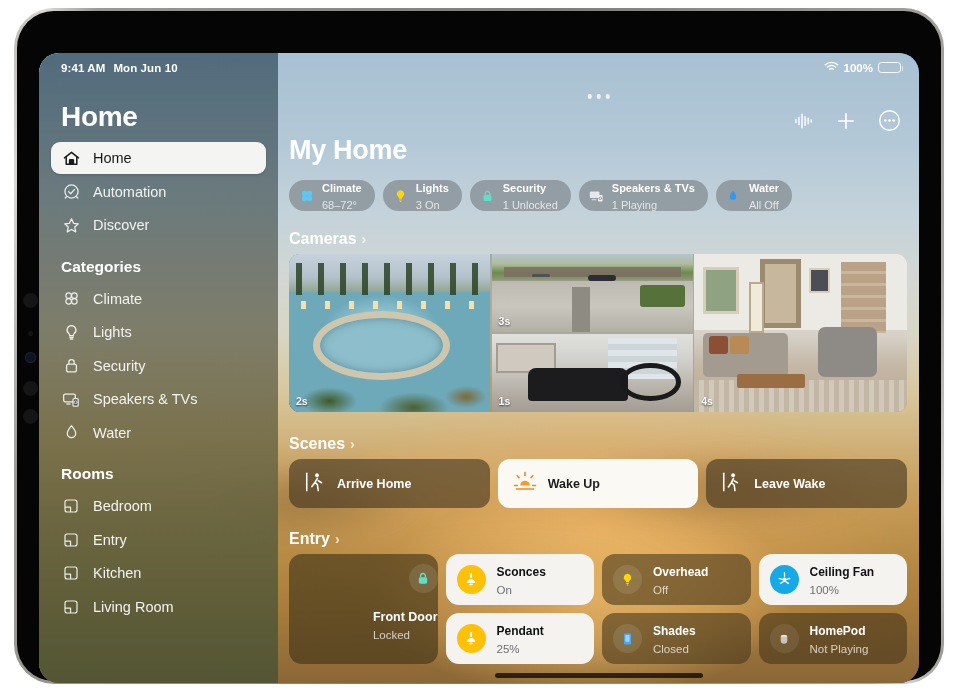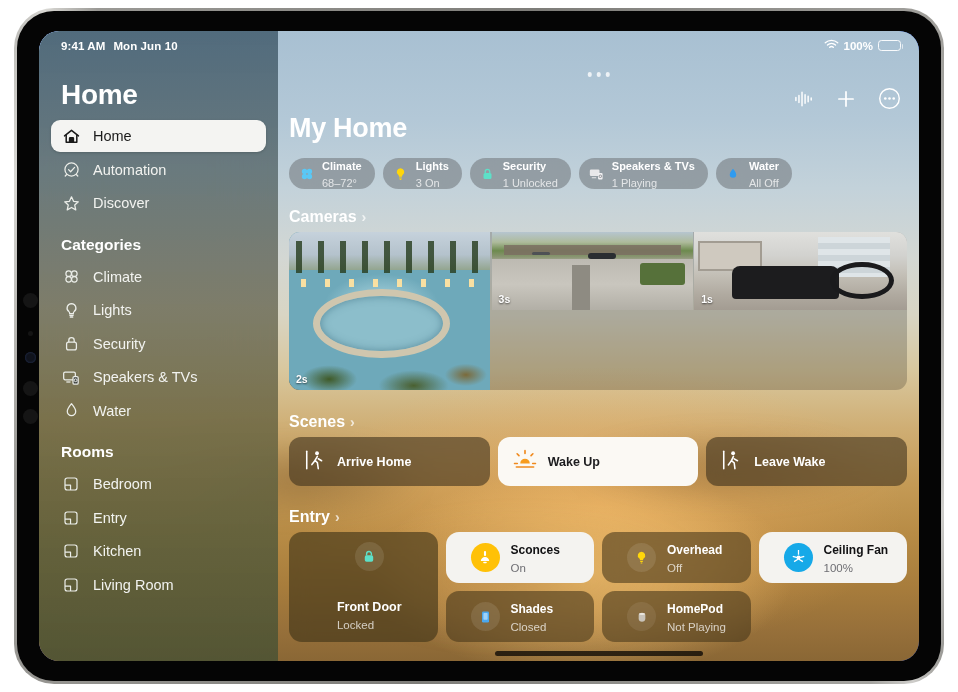--- a/index.html
+++ b/index.html
@@ -26,20 +26,21 @@
     padding: 20px 22px;
     position: relative;
   }
   #screen {
     width: 100%; height: 100%;
     border-radius: 20px;
     overflow: hidden;
     position: relative;
     display: flex;
     background: #1d4ed8;
+    margin-top: 22px;
   }
   .side-dot {
     position: absolute; border-radius: 50%;
     background: #151515;
   }
   #sensor-a { left: 6px; top: 282px; width: 15px; height: 15px; }
   #sensor-b { left: 11px; top: 320px; width: 5px;  height: 5px; background:#141414; }
   #sensor-c { left: 8px;  top: 341px; width: 11px; height: 11px; background:#10131c; box-shadow: inset 0 0 2px #2b3c66; }
   #sensor-d { left: 6px;  top: 370px; width: 15px; height: 15px; }
   #sensor-e { left: 6px;  top: 398px; width: 15px; height: 15px; }
@@ -299,37 +300,37 @@
     grid-template-columns: 1fr 1fr 1fr 1fr;
     grid-template-rows: 51px 51px;
     gap: 8px;
     margin-left: 11px; margin-right: 12px;
   }
   .tile {
     border-radius: 13px;
     background: rgba(64,50,24,0.56);
     backdrop-filter: blur(10px);
     display: flex; align-items: center; gap: 11px;
-    padding-left: 25px;
+    padding-left: 11px;
     cursor: pointer;
     overflow: hidden;
   }
   .tile.on { background: #f4f3f0; }
   .tile-txt { line-height: 1.12; }
   .tile-name { font-size: 12px; font-weight: bold; color: #ffffff; white-space: nowrap; }
   .tile-state { font-size: 11.5px; color: rgba(255,255,255,0.72); white-space: nowrap; }
   .tile.on .tile-name { color: #111113; }
   .tile.on .tile-state { color: #6e6e73; }
   .tile-circ { width: 29px; height: 29px; border-radius: 50%; flex:0 0 29px; display:flex; align-items:center; justify-content:center; }
 
   #tile-frontdoor {
     grid-row: 1 / span 2;
-    flex-direction: column; align-items: center;
+    flex-direction: column; align-items: flex-end;
     justify-content: space-between;
-    padding: 10px 0 9px 12px;
+    padding: 10px 0 21px 12px;
     background: rgba(58,48,22,0.60);
   }
   #tile-frontdoor .tile-circ { background: rgba(255,255,255,0.10); }
   #tile-frontdoor .tile-name { font-size: 12.5px; }
 
   #home-indicator {
     position: absolute; bottom: 5px; left: 50%; transform: translateX(-50%);
     width: 208px; height: 5px; border-radius: 3px;
     background: rgba(0,0,0,0.72); z-index: 9;
   }
@@ -631,20 +632,37 @@
             </div>
             <div class="cam" id="cam-garage">
               <div class="art">
                 <span class="door"></span>
                   <span class="shelf"></span>
                 <span class="blob"></span>
                   <span class="wheel"></span>
               </div>
               <span class="cam-ts">1s</span>
             </div>
+            <div class="cam" id="cam-living">
+              <div class="art">
+                <span class="wall"></span>
+                  <span class="art1"></span>
+                  <span class="door"></span>
+                <span class="art2"></span>
+                  <span class="shelf"></span>
+                  <span class="lamp"></span>
+                <span class="rug"></span>
+                  <span class="sofa"></span>
+                  <span class="sofa2"></span>
+                <span class="pillow1"></span>
+                  <span class="pillow2"></span>
+                  <span class="table"></span>
+              </div>
+              <span class="cam-ts">4s</span>
+            </div>
           </div>
         </section>
 
         <section id="scenes-sec">
           <div class="sec-head">
             <span>Scenes</span>
             <span class="chev">›</span>
           </div>
           <div id="scenes-row">
             <div class="scene">
@@ -738,20 +756,33 @@
                   <path d="M13.4 11.4l5.6-1.7.5 1.6-5.6 1.7z"></path>
                   <path d="M10.6 11.4L5 9.7l-.5 1.6 5.6 1.7z"></path>
                 </svg>
               </span>
               <span class="tile-txt">
                 <span class="tile-name">Ceiling Fan</span><br>
                 <span class="tile-state">100%</span>
               </span>
             </div>
 
+            <div class="tile on">
+              <span class="tile-circ" style="background:#ffc107">
+                <svg width="18" height="19" viewBox="0 0 24 24" fill="#ffffff">
+                  <rect x="10.6" y="3.4" width="2.8" height="6.6" rx="1.2"></rect>
+                  <path d="M6.4 16.6c0-3 2.5-5.4 5.6-5.4s5.6 2.4 5.6 5.4z"></path>
+                  <rect x="9.6" y="17.6" width="4.8" height="2.2" rx="1.1"></rect>
+                </svg>
+              </span>
+              <span class="tile-txt">
+                <span class="tile-name">Pendant</span><br>
+                <span class="tile-state">25%</span>
+              </span>
+            </div>
 
             <div class="tile">
               <span class="tile-circ" style="background:rgba(255,255,255,0.10)">
                 <svg width="15" height="18" viewBox="0 0 24 24" fill="none">
                   <rect x="6.4" y="3.2" width="11.2" height="17.6" rx="2.2" fill="#4aa8f0"></rect>
                   <rect x="8.6" y="5.4" width="6.8" height="11" rx="1.2" fill="#9fd2f8"></rect>
                 </svg>
               </span>
               <span class="tile-txt">
                 <span class="tile-name">Shades</span><br>

